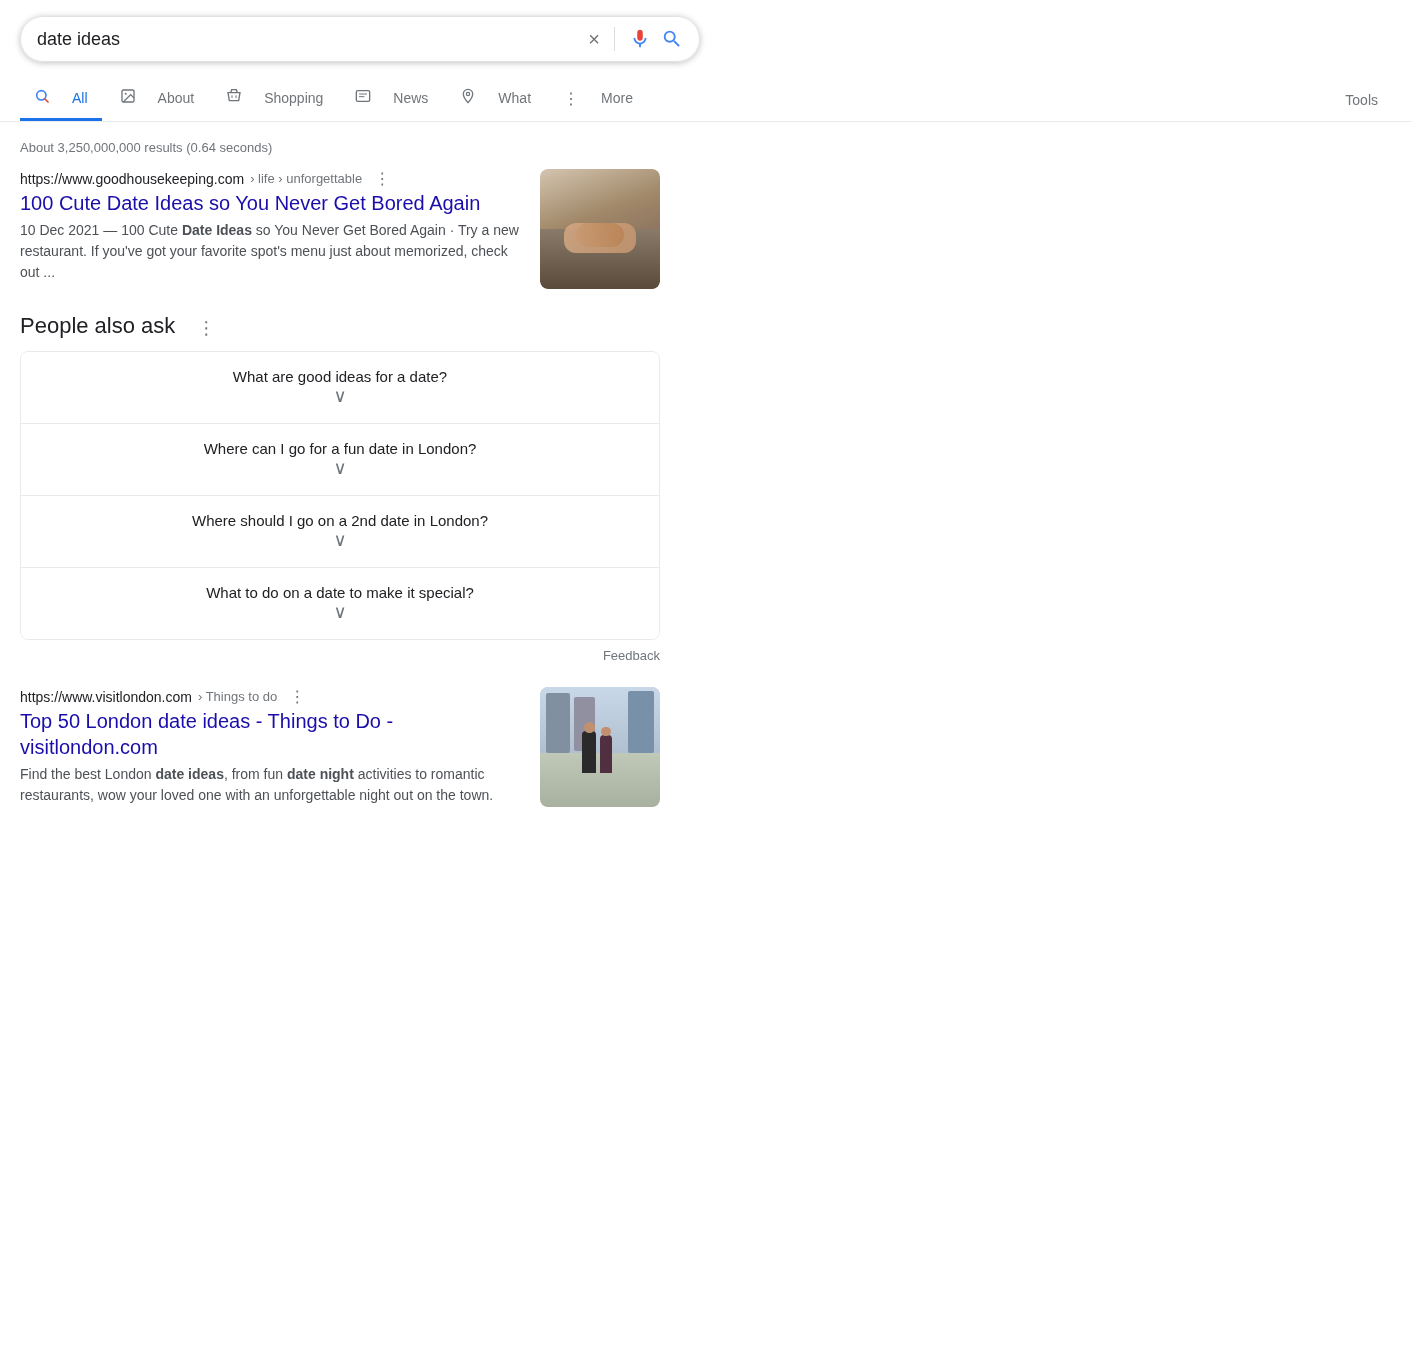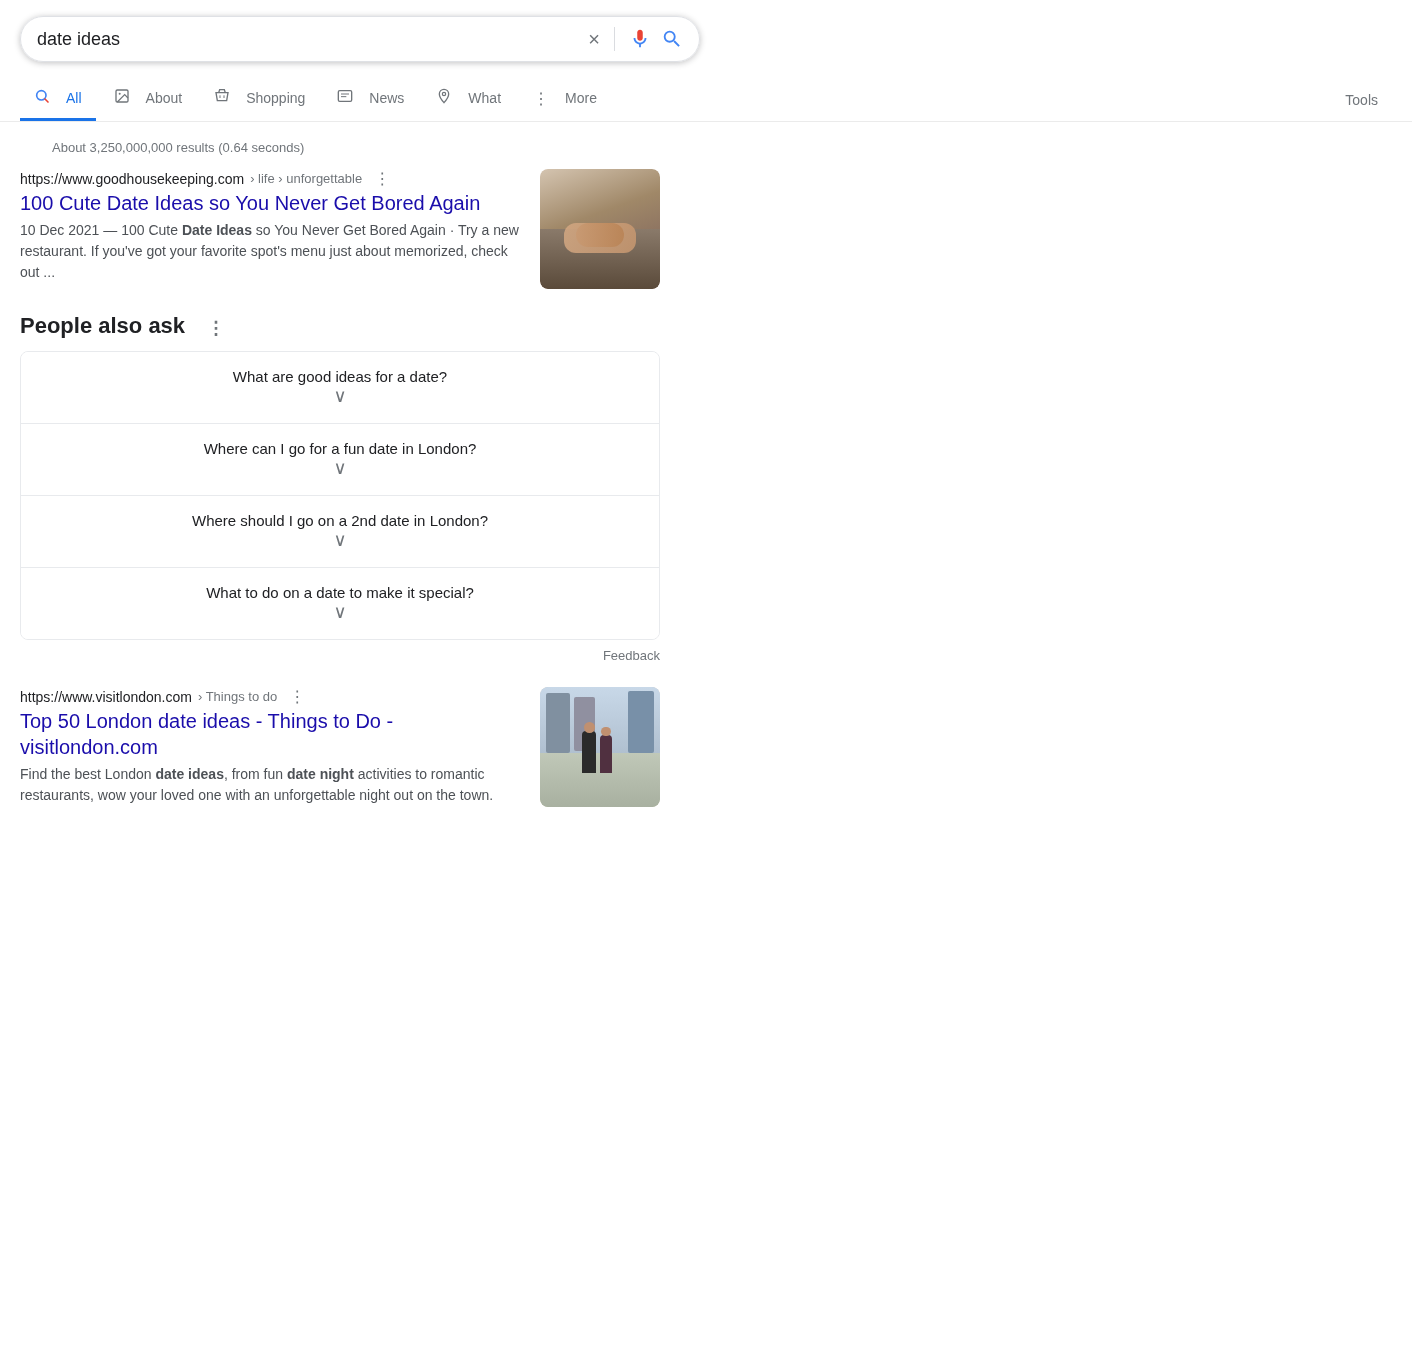--- a/index.html
+++ b/index.html
@@ -69,21 +69,21 @@
       display: flex;
       align-items: center;
       padding: 8px 20px 0 20px;
       border-bottom: 1px solid #ebebeb;
       margin-top: 8px;
       gap: 4px;
     }
     .nav-tab {
       display: flex;
       align-items: center;
-      gap: 16px;
+      gap: 22px;
       padding: 10px 14px;
       font-size: 14px;
       color: #70757a;
       cursor: pointer;
       border-bottom: 3px solid transparent;
       text-decoration: none;
       white-space: nowrap;
     }
     .nav-tab.active {
       color: #1a73e8;
@@ -103,21 +103,20 @@
     
     .results-container {
       padding: 10px 20px 0 20px;
       max-width: 680px;
     }
 
     .results-count {
       font-size: 13px;
       color: #70757a;
       padding: 8px 0 14px 0;
-      margin-left: 32px;
     }
 
     
     .result-card {
       display: flex;
       gap: 12px;
       margin-bottom: 24px;
     }
     .result-main {
       flex: 1;
@@ -172,21 +171,21 @@
 
     
     .paa-section {
       margin-bottom: 24px;
     }
     .paa-header {
       display: flex;
       align-items: flex-end;
       gap: 22px;
       font-size: 22px;
-      font-weight: 700;
+      font-weight: 400;
       color: #202124;
       margin-bottom: 12px;
     }
     .paa-menu-dots {
       color: #70757a;
       cursor: pointer;
       font-size: 18px;
     }
     .paa-item {
       border: 1px solid #e8eaed;

